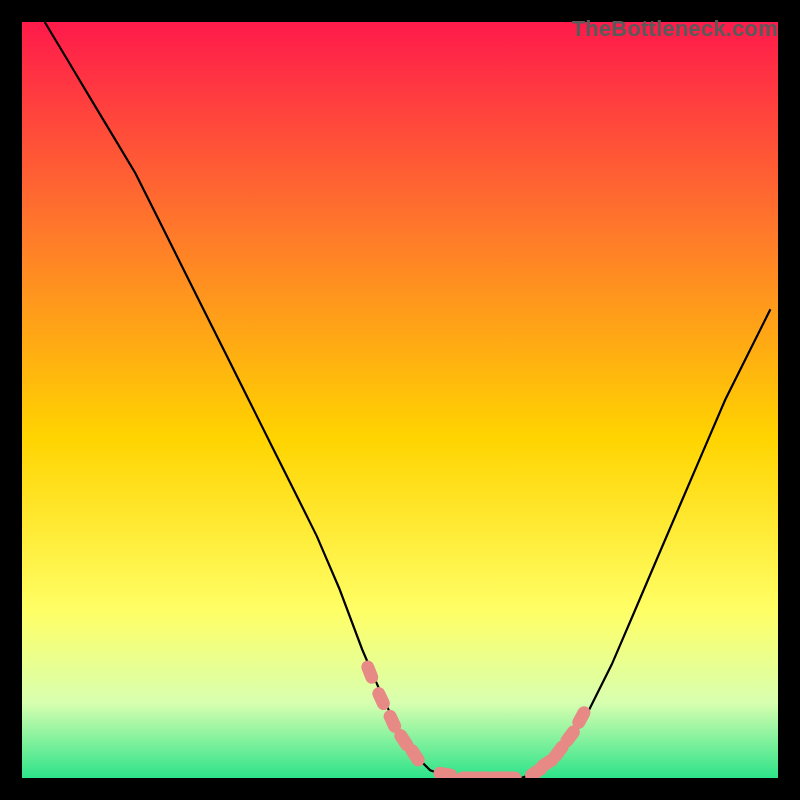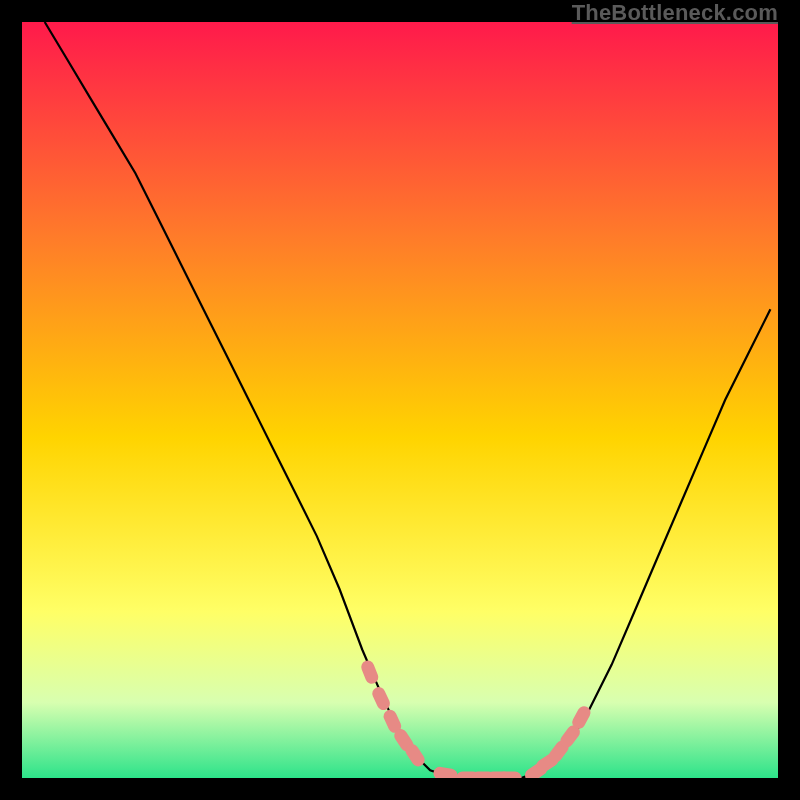--- a/index.html
+++ b/index.html
@@ -21,27 +21,26 @@
   }
   .plot {
     position: absolute;
     left: 0;
     top: 0;
     width: 756px;
     height: 756px;
   }
   .watermark {
     position: absolute;
-    top: 0px;
+    top: 16px;
     right: 22px;
     font-size: 22px;
     font-weight: 600;
     color: #5a5a5a;
     letter-spacing: 0.2px;
-    text-decoration: underline;
   }
 </style>
 </head>
 <body>
 
 <div class="frame">
   <svg class="plot" viewBox="0 0 756 756" preserveAspectRatio="none">
     <defs>
       <linearGradient id="bg-grad" x1="0" y1="0" x2="0" y2="1">
         <stop id="g0" offset="0%" stop-color="#ff1a4b"></stop>

